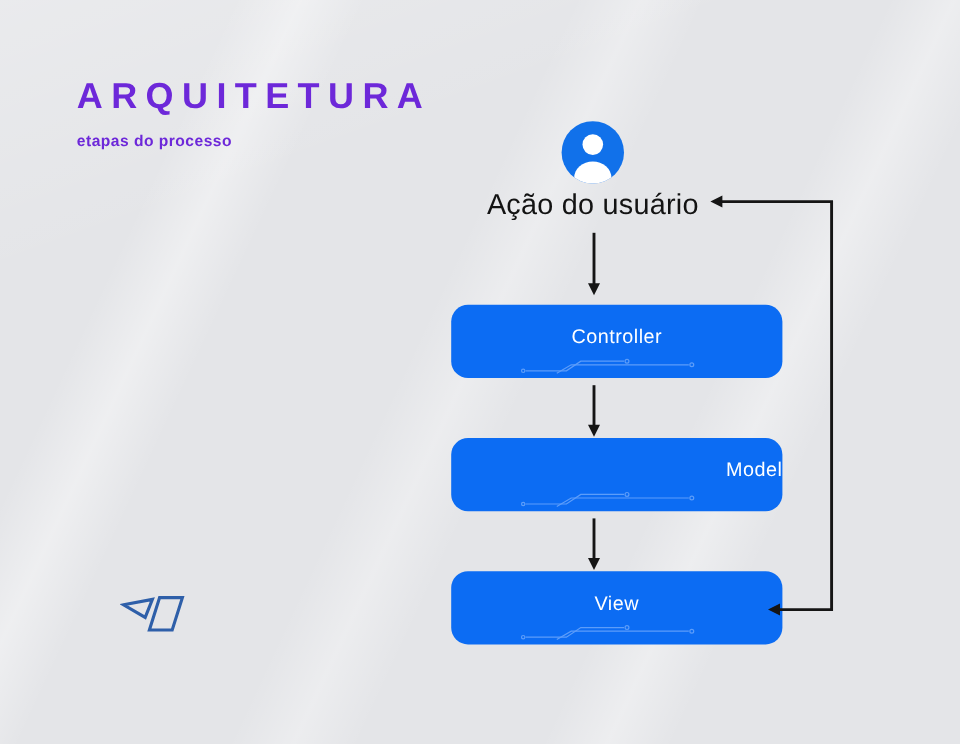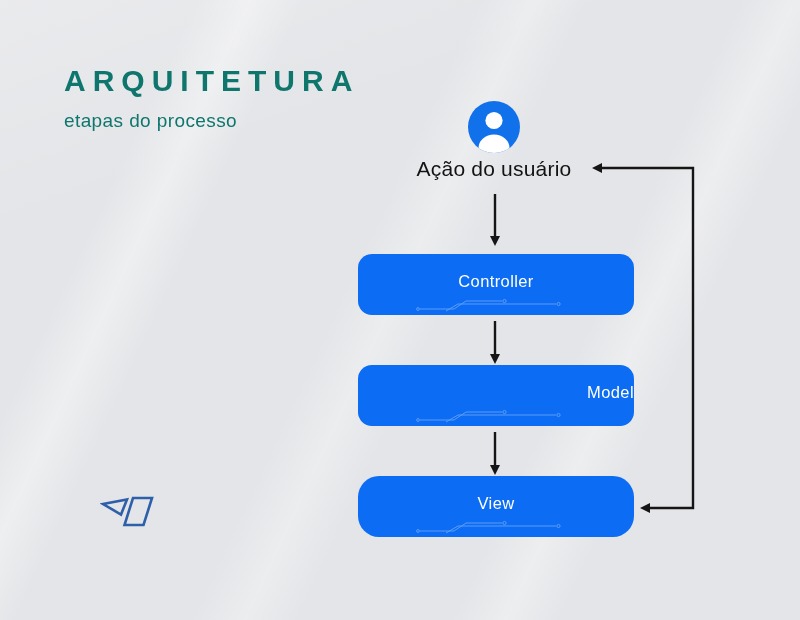--- a/index.html
+++ b/index.html
@@ -13,45 +13,45 @@
   .texture{
     position:absolute; inset:0; pointer-events:none;
     background:
       linear-gradient(115deg, transparent 18%, rgba(255,255,255,.38) 23%, transparent 28%),
       linear-gradient(115deg, transparent 44%, rgba(255,255,255,.30) 49%, transparent 54%),
       linear-gradient(115deg, transparent 68%, rgba(255,255,255,.34) 73%, transparent 78%),
       linear-gradient(160deg, rgba(255,255,255,.22) 0%, transparent 26%);
   }
 
   
-  .title-block{ position:absolute; left:64px; top:58px; color:#0f766e; }
+  .title-block{ position:absolute; left:64px; top:58px; color:#6d28d9; }
   .title-line{ font-size:30px; font-weight:700; letter-spacing:7px; line-height:45px; }
-  .subtitle{ font-size:19px; font-weight:400; letter-spacing:.4px; margin-top:7px; }
+  .subtitle{ font-size:13px; font-weight:700; letter-spacing:.4px; margin-top:7px; }
 
   
   .user-icon{ position:absolute; left:467px; top:100px; width:54px; height:54px; }
   .user-action-label{
     position:absolute; left:374px; top:157px; width:240px;
-    text-align:center; font-size:21px; font-weight:500; color:#131313;
+    text-align:center; font-size:24px; font-weight:500; color:#131313;
     letter-spacing:.2px;
   }
 
   
   .flow-box{
-    position:absolute; left:358px; width:276px; height:61px;
+    position:absolute; left:376px; width:276px; height:61px;
     background:#0c6cf3; border-radius:14px;
     display:flex; align-items:center; justify-content:center;
   }
   .flow-box .box-label{
     color:#ffffff; font-size:16.5px; font-weight:500; letter-spacing:.4px;
     position:relative; top:-3px;
   }
   .box-controller{ top:254px; }
   .box-model{ top:365px;justify-content:flex-end; }
-  .box-view{ top:476px;border-radius:21px; }
+  .box-view{ top:476px; }
   .circuit{
     position:absolute; bottom:3px; left:50%; transform:translateX(-50%);
     opacity:.55; pointer-events:none;
   }
 
   
   .arrows{ position:absolute; inset:0; pointer-events:none; }
   .arrows path, .arrows polyline, .arrows line{
     stroke:#151515; stroke-width:2.4; fill:none;
   }

